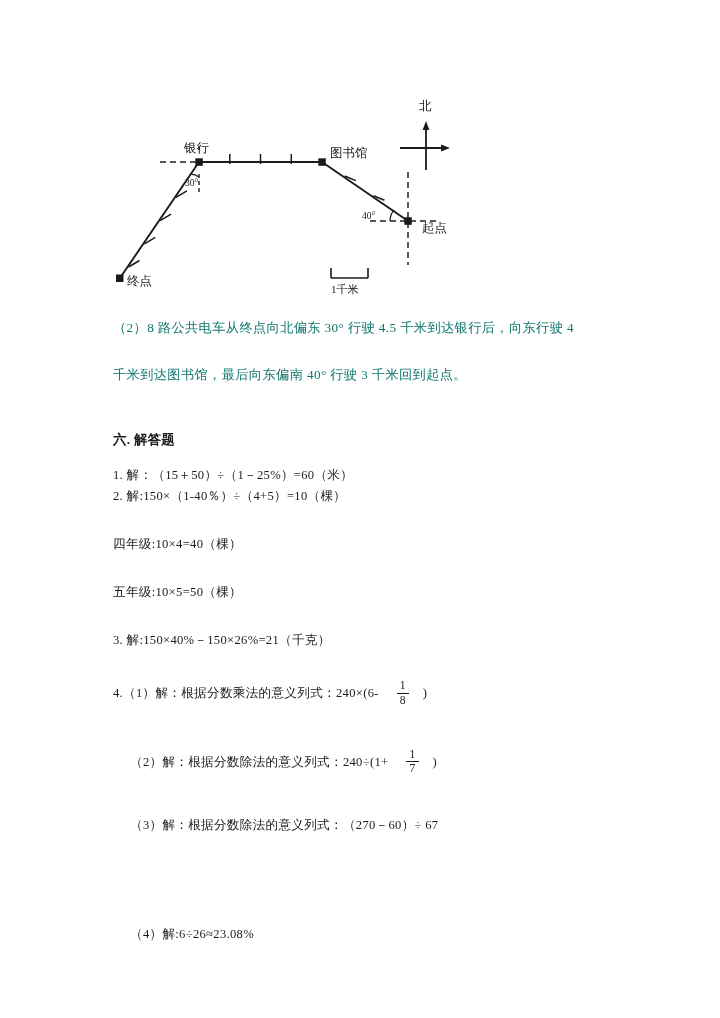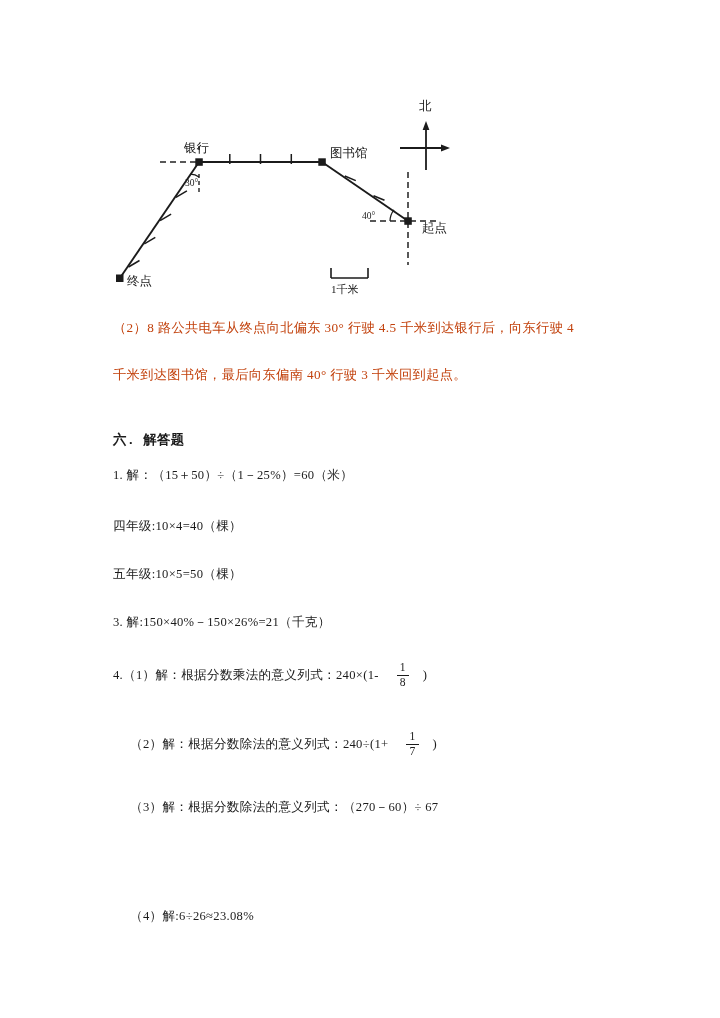--- a/index.html
+++ b/index.html
@@ -41,32 +41,31 @@
   .text-flow {
     position: absolute;
     left: 113px;
     top: 318px;
     width: 560px;
   }
 
   .para {
     font-size: 13.2px;
     line-height: 1.5;
-    color: #c2410c;
+    color: #0f766e;
     margin: 0 0 27px 0;
     letter-spacing: 0.4px;
     white-space: nowrap;
   }
 
   .section-head {
     font-size: 13.4px;
     font-weight: bold;
     margin: 0 0 18px 0;
     letter-spacing: 0.3px;
-    font-family: Liberation Mono, monospace;
   }
 
   .ans {
     font-size: 12.6px;
     line-height: 1.42;
     margin: 0;
     letter-spacing: 0.3px;
     white-space: nowrap;
   }
   .gap-sm { height: 4px; }
@@ -184,33 +183,34 @@
 
     <p class="para">千米到达图书馆，最后向东偏南 40°  行驶 3 千米回到起点。</p>
 
     <div class="gap-md"></div>
 
     <div class="section-head">六. 解答题</div>
 
     <div class="ans">1. 解：（15＋50）÷（1－25%）=60（米）</div>
     <div class="gap-sm"></div>
 
+    <div class="ans">2. 解:150×（1-40％）÷（4+5）=10（棵）</div>
     <div class="gap-lg"></div>
 
     <div class="ans">四年级:10×4=40（棵）</div>
     <div class="gap-lg"></div>
 
     <div class="ans">五年级:10×5=50（棵）</div>
     <div class="gap-lg"></div>
 
     <div class="ans">3. 解:150×40%－150×26%=21（千克）</div>
     <div class="gap-lg"></div>
 
     <div class="ans">
-      <span class="nowrap">4.（1）解：根据分数乘法的意义列式：240×(1-</span><span class="frac"><span class="num">1</span><span class="den">8</span></span><span>)</span>
+      <span class="nowrap">4.（1）解：根据分数乘法的意义列式：240×(6-</span><span class="frac"><span class="num">1</span><span class="den">8</span></span><span>)</span>
     </div>
 
     <div class="gap-xl"></div>
 
     <div class="ans ans-indent">
       <span class="nowrap">（2）解：根据分数除法的意义列式：240÷(1+</span><span class="frac"><span class="num">1</span><span class="den">7</span></span><span>)</span>
     </div>
 
     <div class="gap-xl"></div>
 

